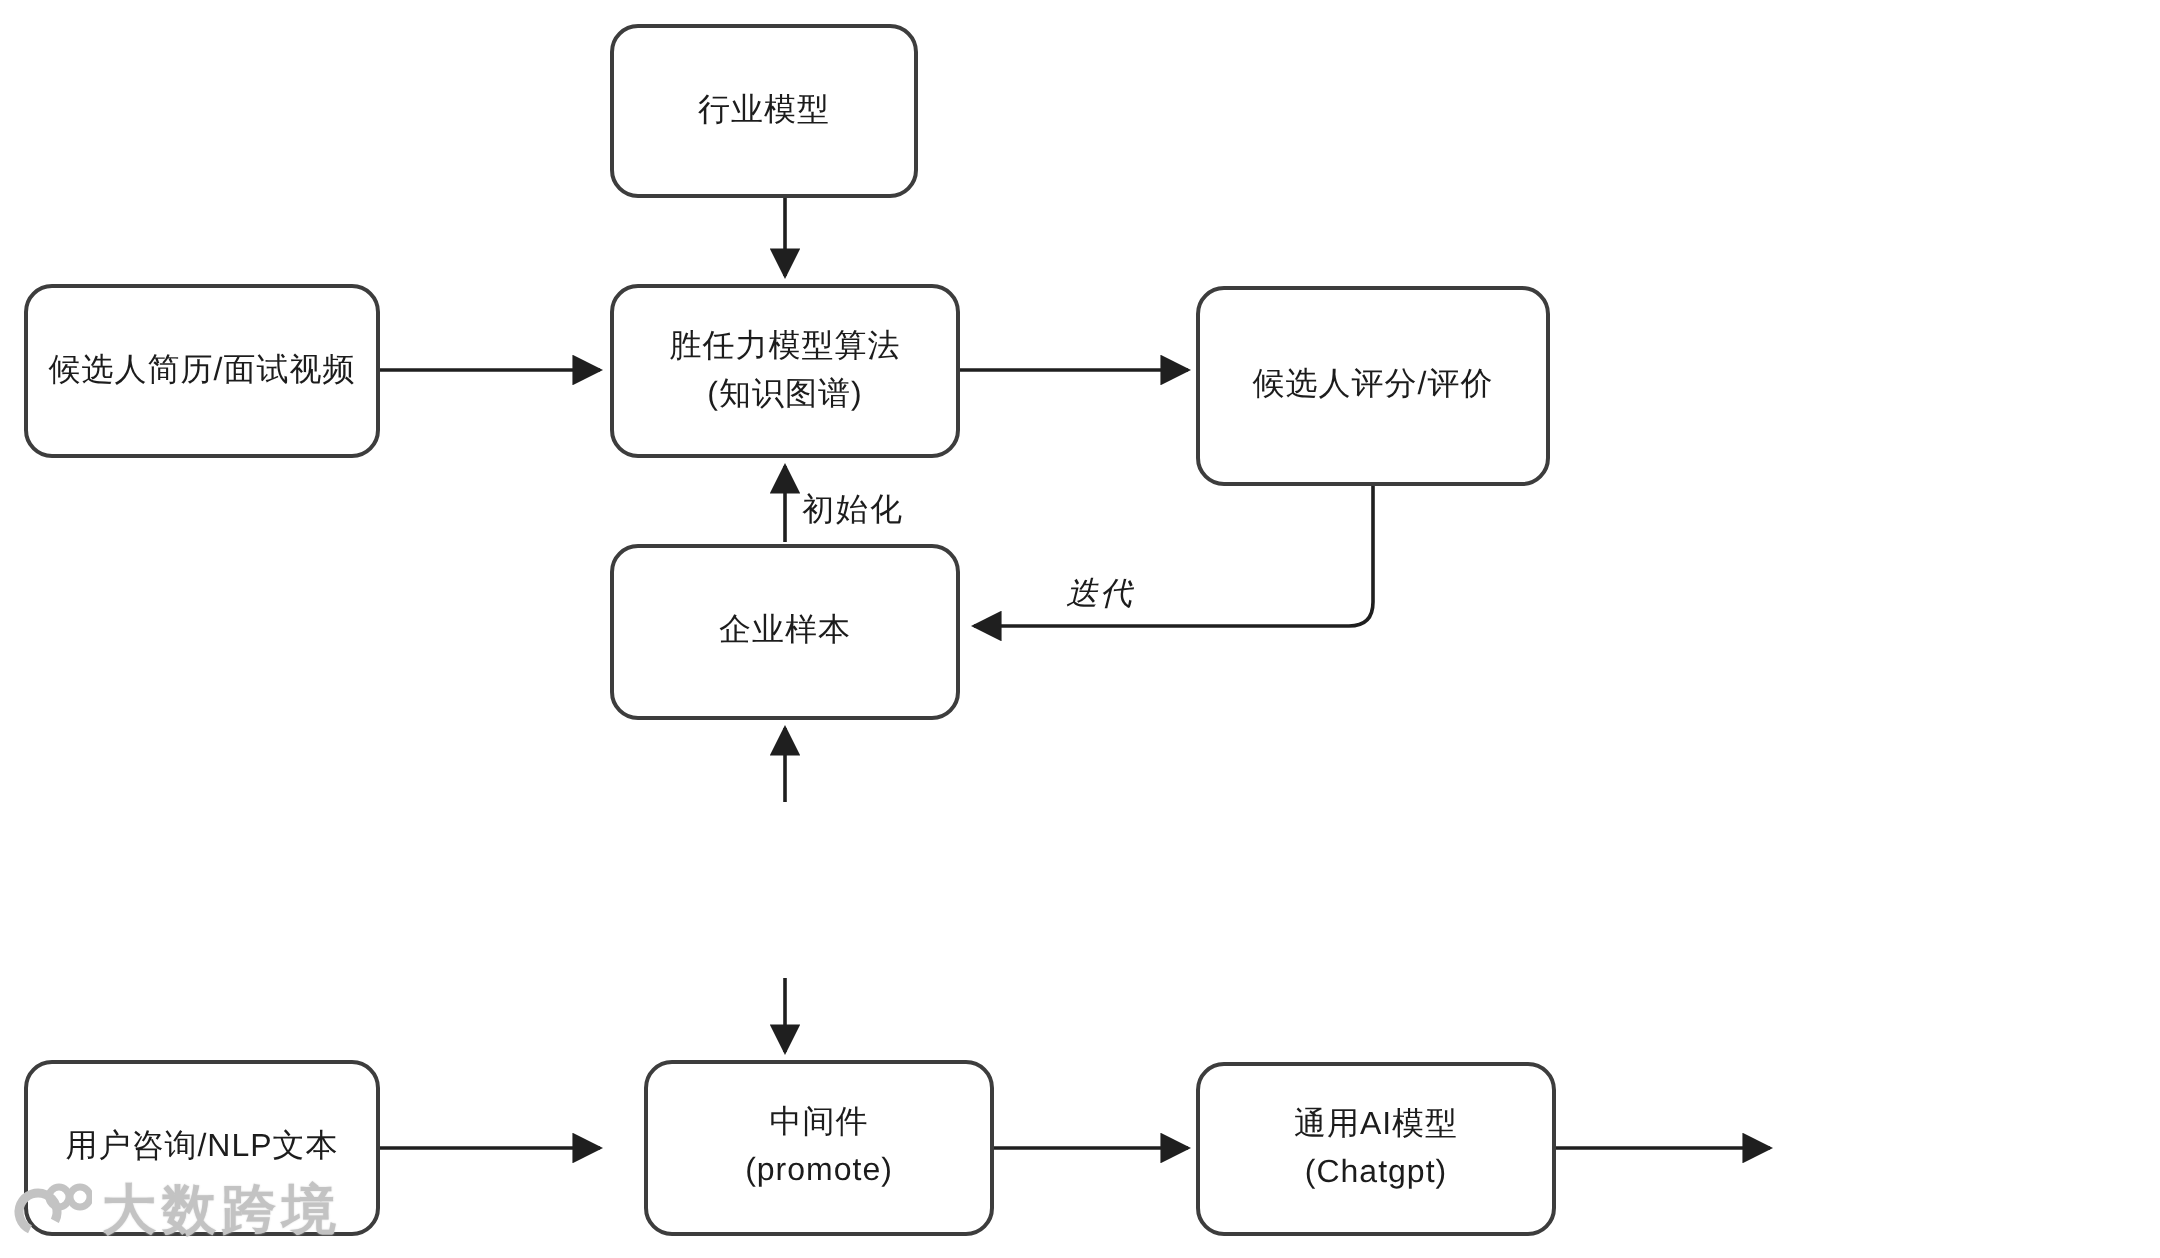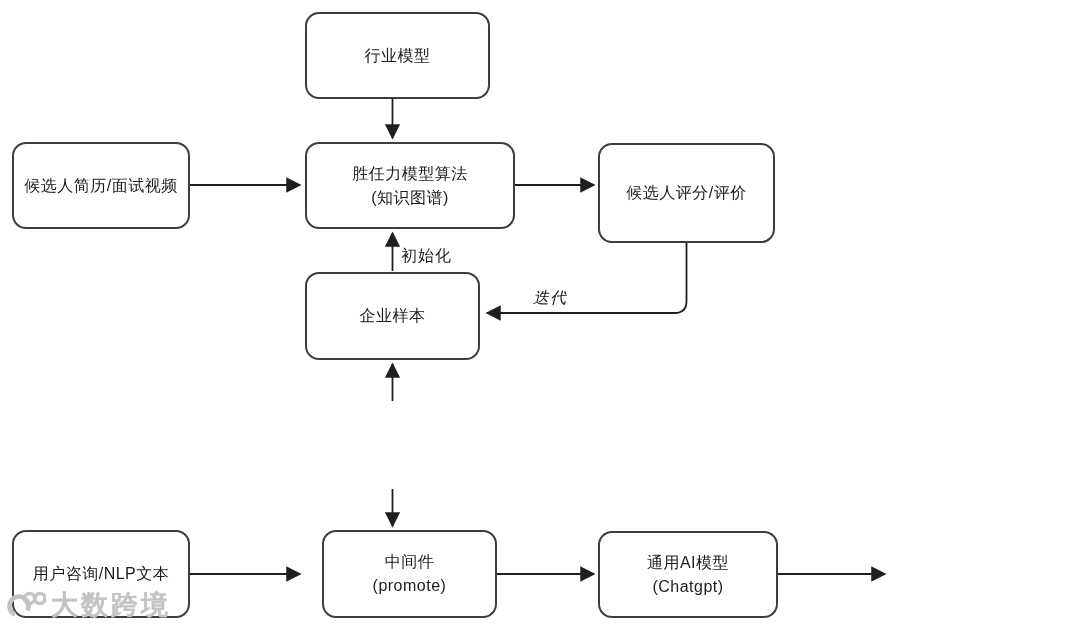--- a/index.html
+++ b/index.html
@@ -81,29 +81,29 @@
       <path d="M392.5 271 L392.5 233" marker-end="url(#arrowhead)"></path>
       <path d="M686.5 229 L686.5 301 Q686.5 313 674.5 313 L487 313" marker-end="url(#arrowhead)"></path>
       <path d="M392.5 401 L392.5 364" marker-end="url(#arrowhead)"></path>
       <path d="M392.5 489 L392.5 526" marker-end="url(#arrowhead)"></path>
       <path d="M190 574 L300 574" marker-end="url(#arrowhead)"></path>
       <path d="M480 574 L594 574" marker-end="url(#arrowhead)"></path>
       <path d="M775 574 L885 574" marker-end="url(#arrowhead)"></path>
     </g>
   </svg>
 
-  <div class="node" style="left:305px; top:12px;  width:185px; height:87px;">
+  <div class="node" style="left:305px; top:12px;  width:154px; height:87px;font-family:Liberation Mono, monospace;">
     <span>行业模型</span>
   </div>
 
   <div class="node" style="left:12px;  top:142px; width:178px; height:87px;">
     <span>候选人简历/面试视频</span>
   </div>
 
-  <div class="node" style="left:305px; top:142px; width:210px; height:87px;">
+  <div class="node" style="left:305px; top:142px; width:175px; height:87px;">
     <span>胜任力模型算法</span>
     <span>(知识图谱)</span>
   </div>
 
   <div class="node" style="left:598px; top:143px; width:177px; height:100px;">
     <span>候选人评分/评价</span>
   </div>
 
   <div class="node" style="left:305px; top:272px; width:175px; height:88px;align-items:center;">
     <span>企业样本</span>

